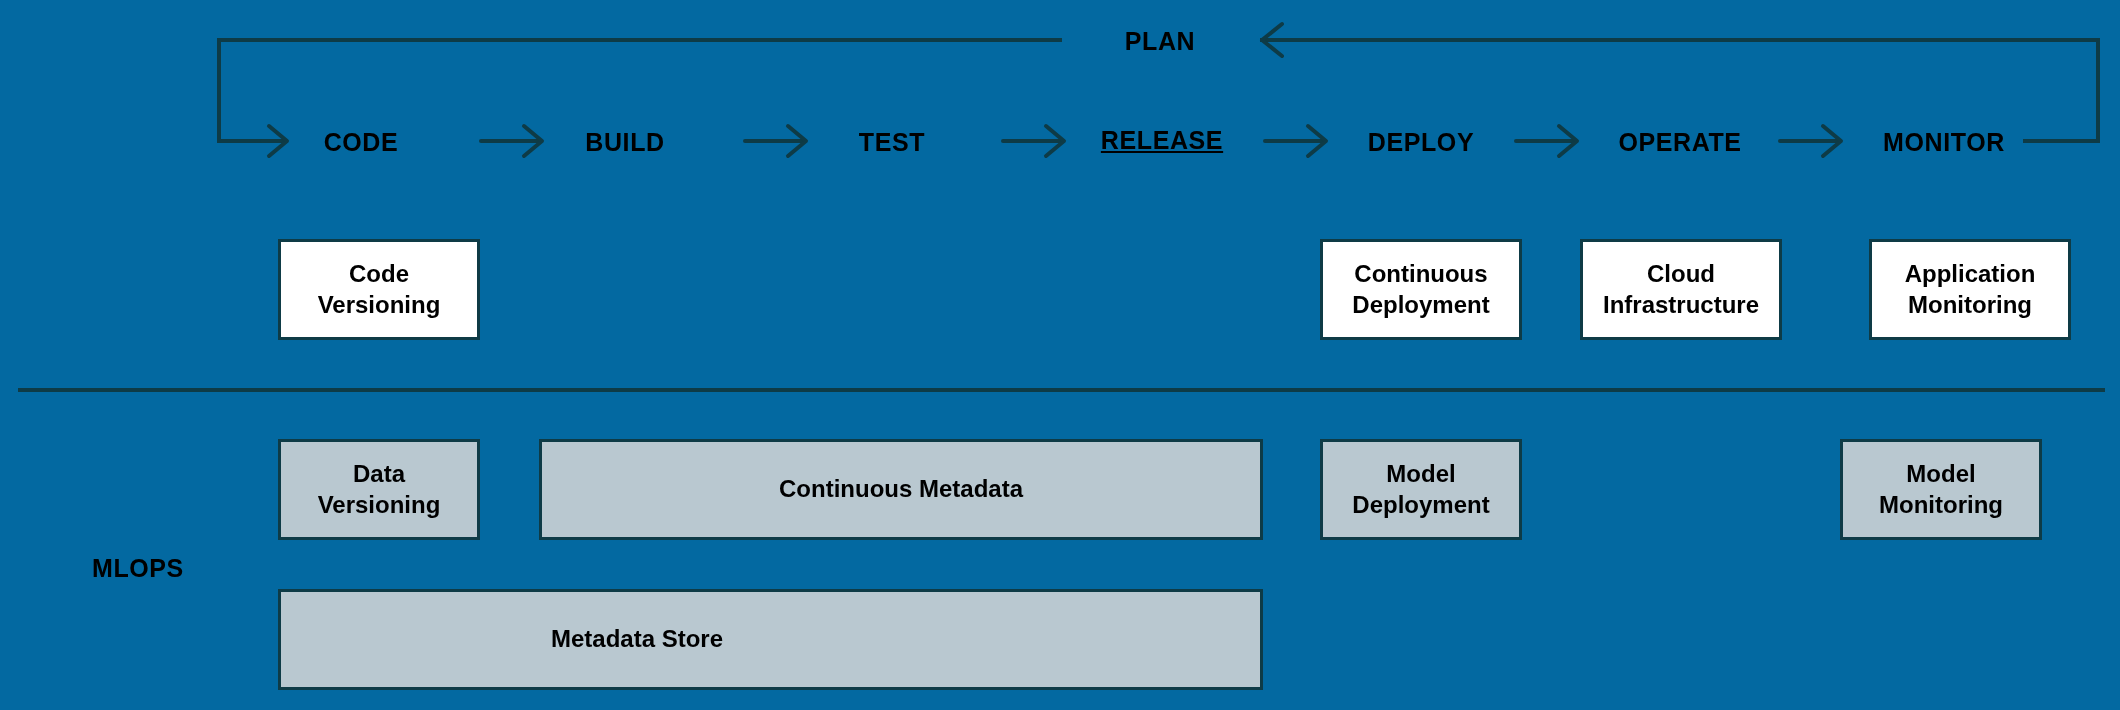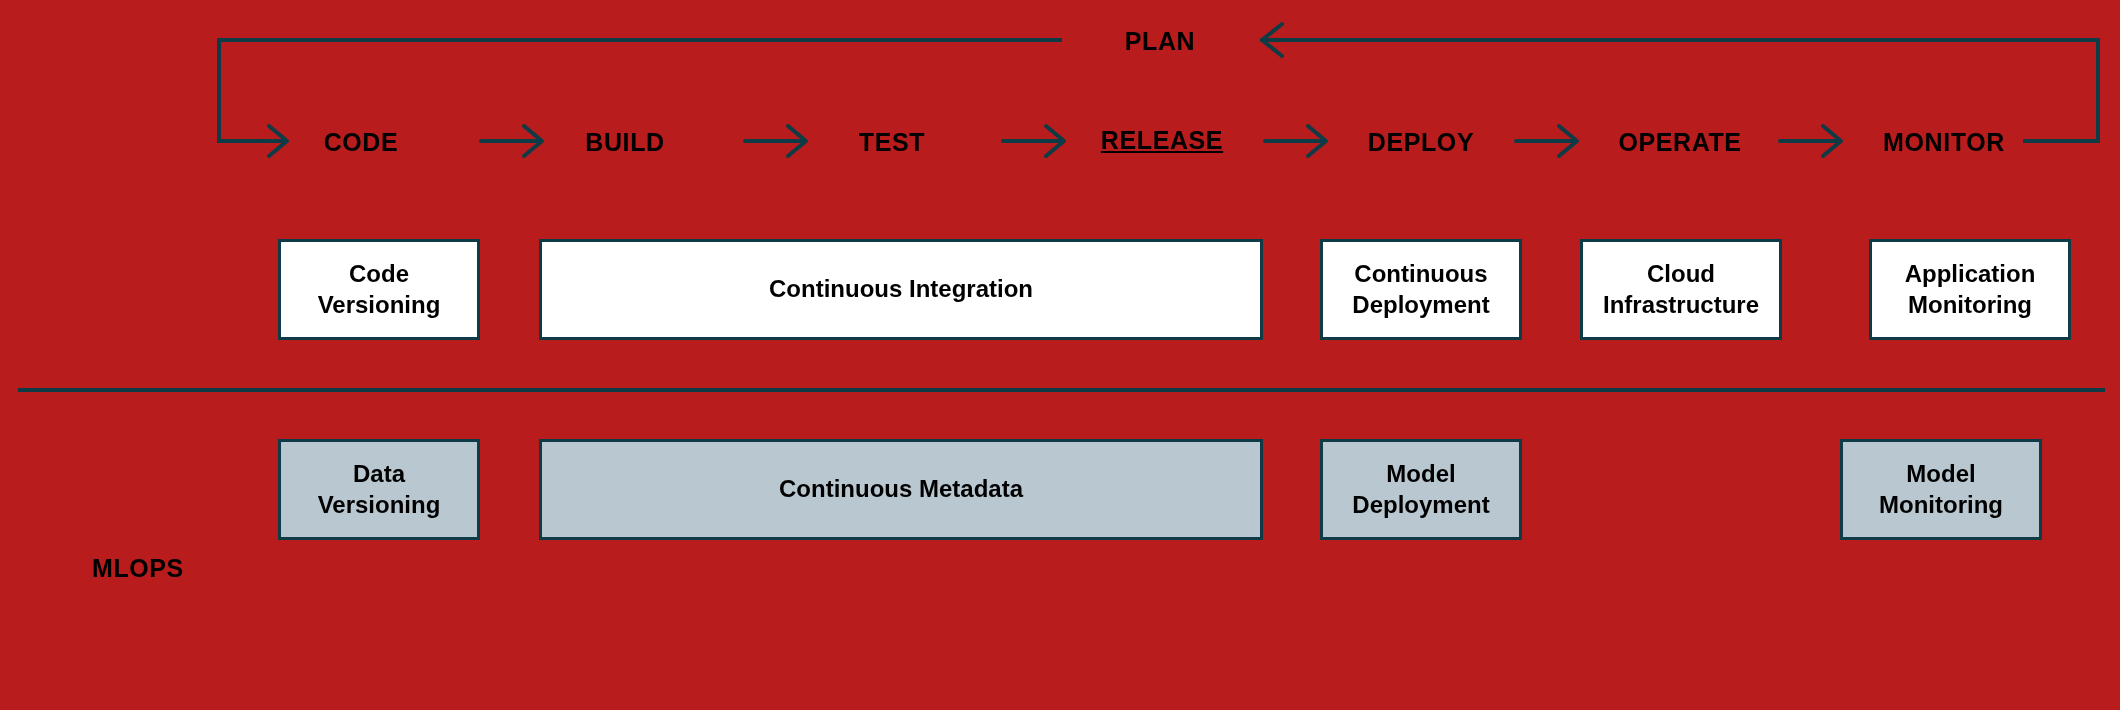--- a/index.html
+++ b/index.html
@@ -10,21 +10,21 @@
   body {
     width: 2120px;
     height: 710px;
     font-family: "Liberation Sans", sans-serif;
     overflow: hidden;
   }
   #diagram-root {
     position: relative;
     width: 2120px;
     height: 710px;
-    background: #b91c1c;
+    background: #0369a1;
   }
   svg.layer {
     position: absolute;
     left: 0;
     top: 0;
     width: 2120px;
     height: 710px;
     pointer-events: none;
   }
   
@@ -149,23 +149,20 @@
 
   <div class="stage-label" style="left:1872px; top:130px; width:144px;">MONITOR</div>
 
   <div class="practice-box devops" style="left:278px; top:239px; width:202px; height:101px;">
     <span class="box-text">
       <span>Code</span><br>
       <span>Versioning</span>
     </span>
   </div>
 
-  <div class="practice-box devops" style="left:539px; top:239px; width:724px; height:101px;">
-    <span class="box-text">Continuous Integration</span>
-  </div>
 
   <div class="practice-box devops" style="left:1320px; top:239px; width:202px; height:101px;">
     <span class="box-text">
       <span>Continuous</span><br>
       <span>Deployment</span>
     </span>
   </div>
 
   <div class="practice-box devops" style="left:1580px; top:239px; width:202px; height:101px;">
     <span class="box-text">
@@ -203,14 +200,17 @@
     </span>
   </div>
 
   <div class="practice-box mlops" style="left:1840px; top:439px; width:202px; height:101px;">
     <span class="box-text">
       <span>Model</span><br>
       <span>Monitoring</span>
     </span>
   </div>
 
+  <div class="practice-box mlops offset-left" style="left:278px; top:589px; width:985px; height:101px;">
+    <span class="box-text">Metadata Store</span>
+  </div>
 
 </div>
 
 </body></html>

